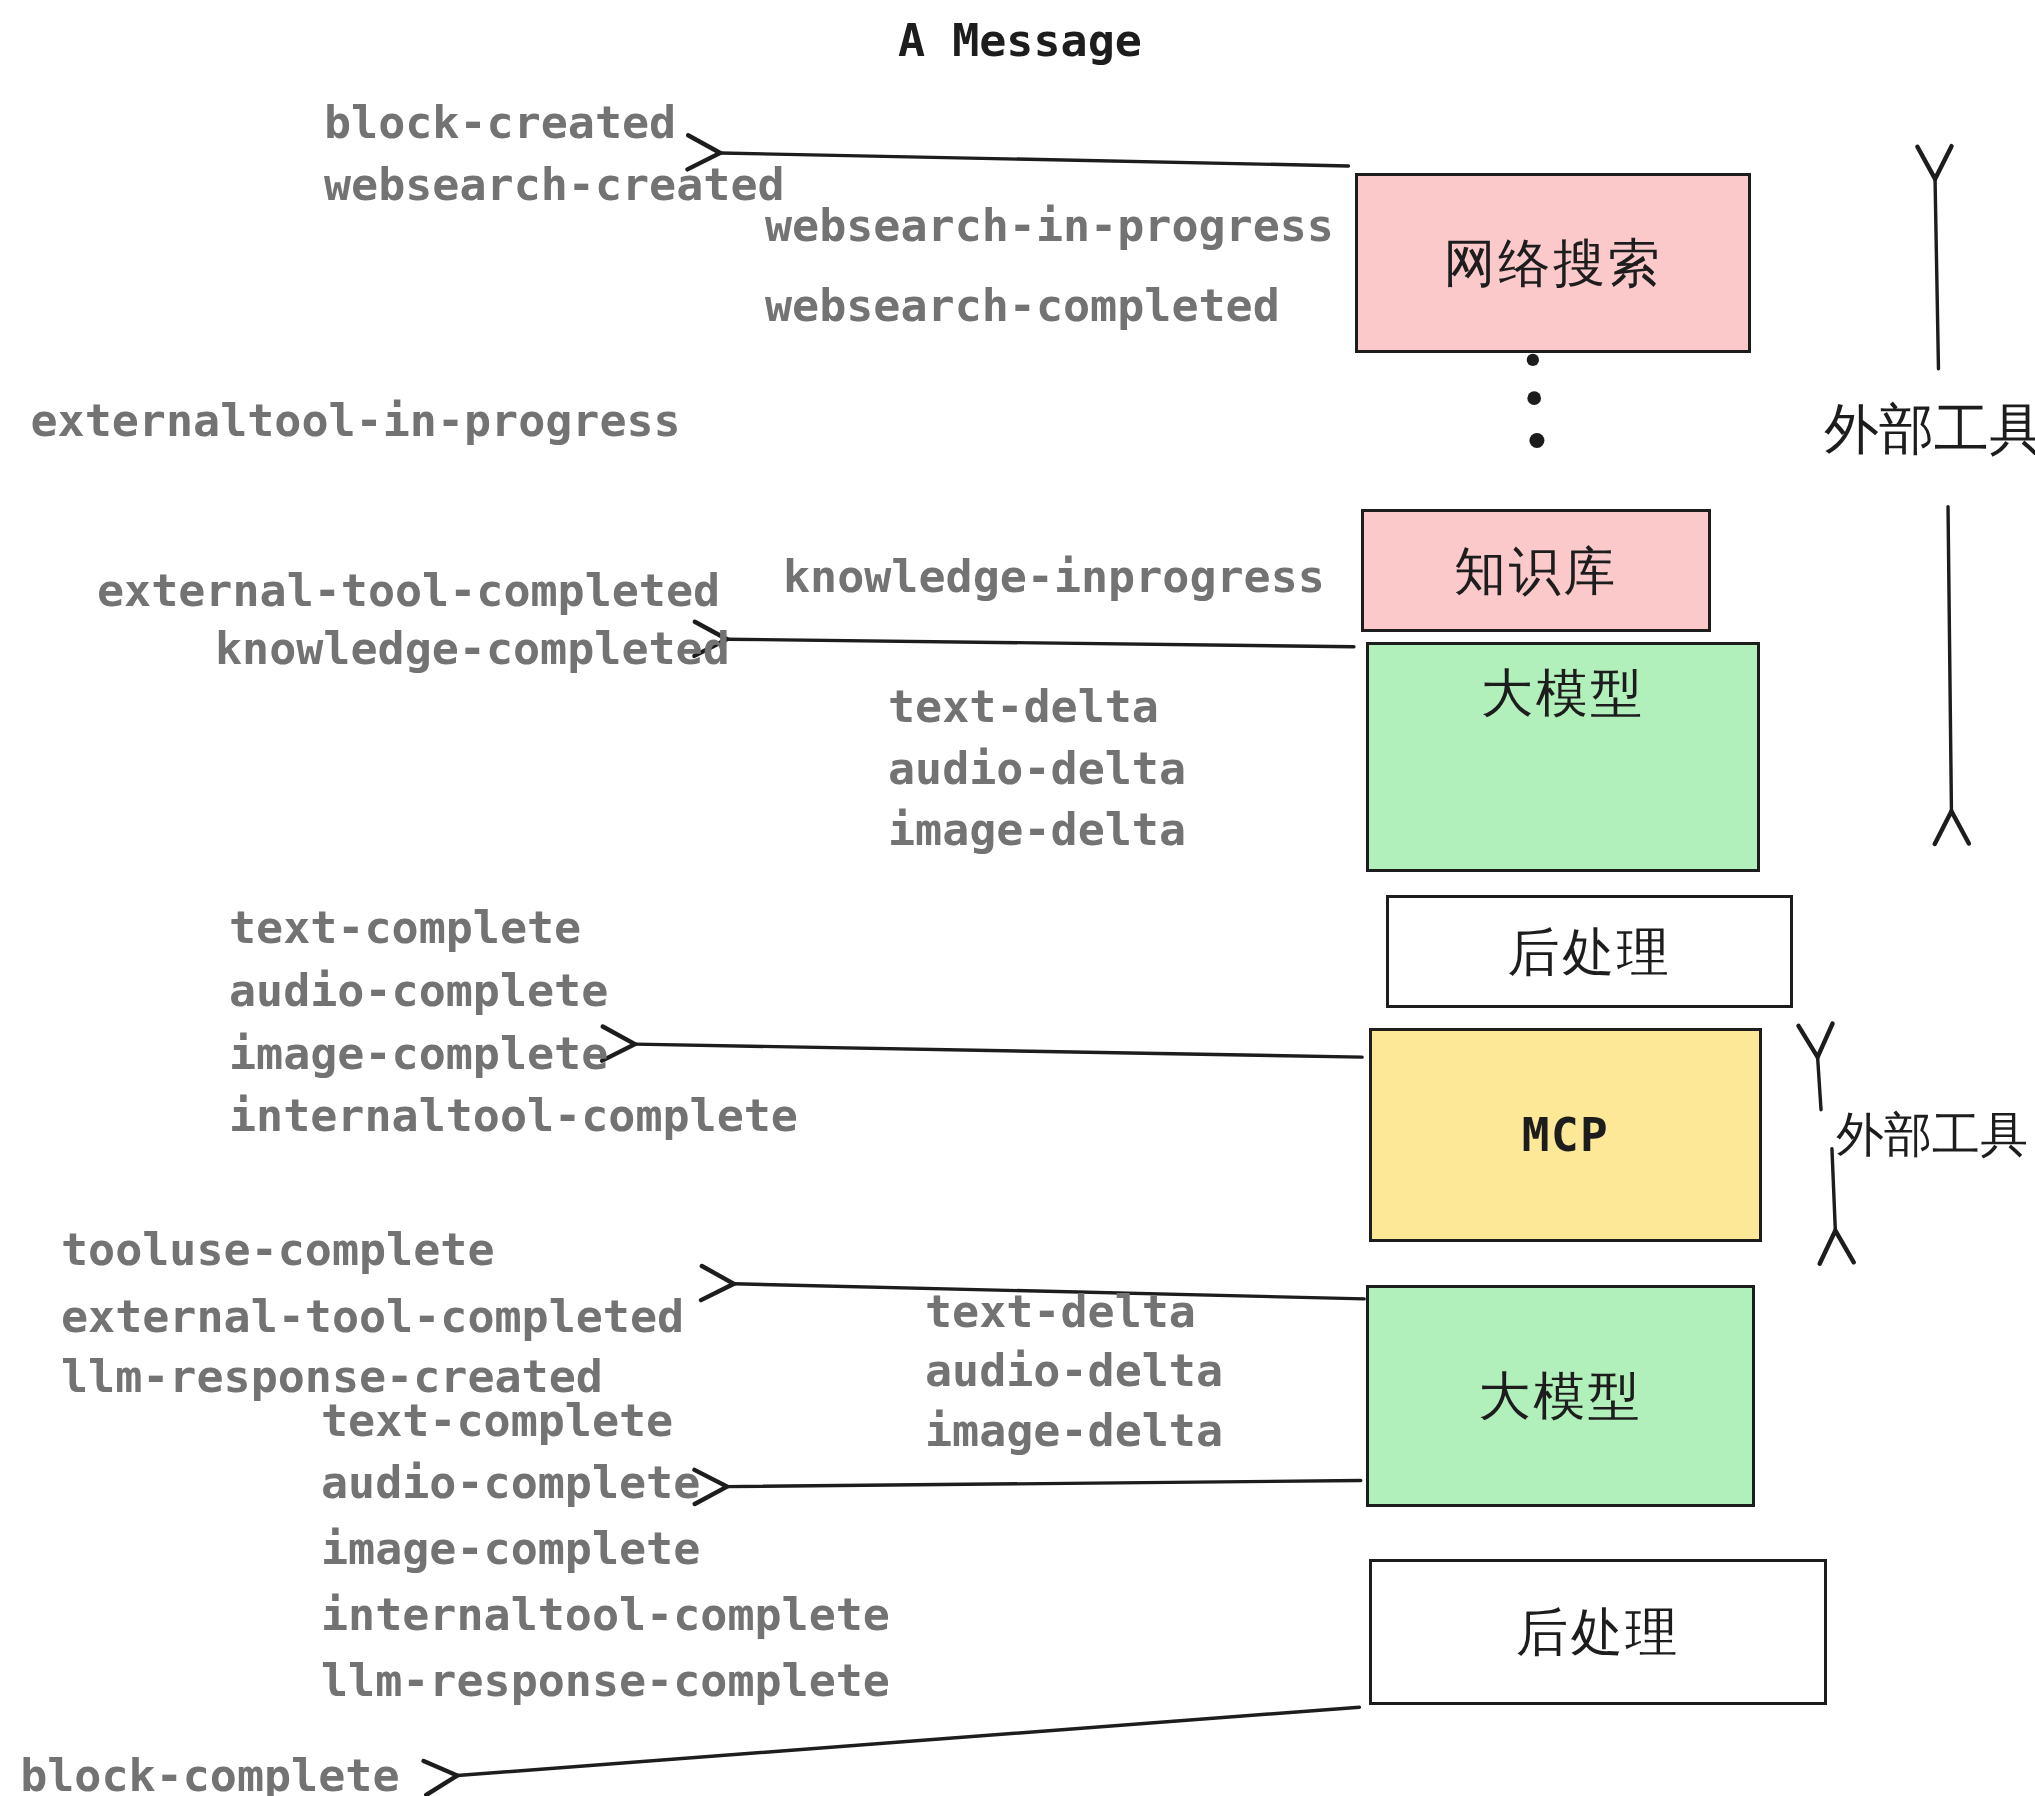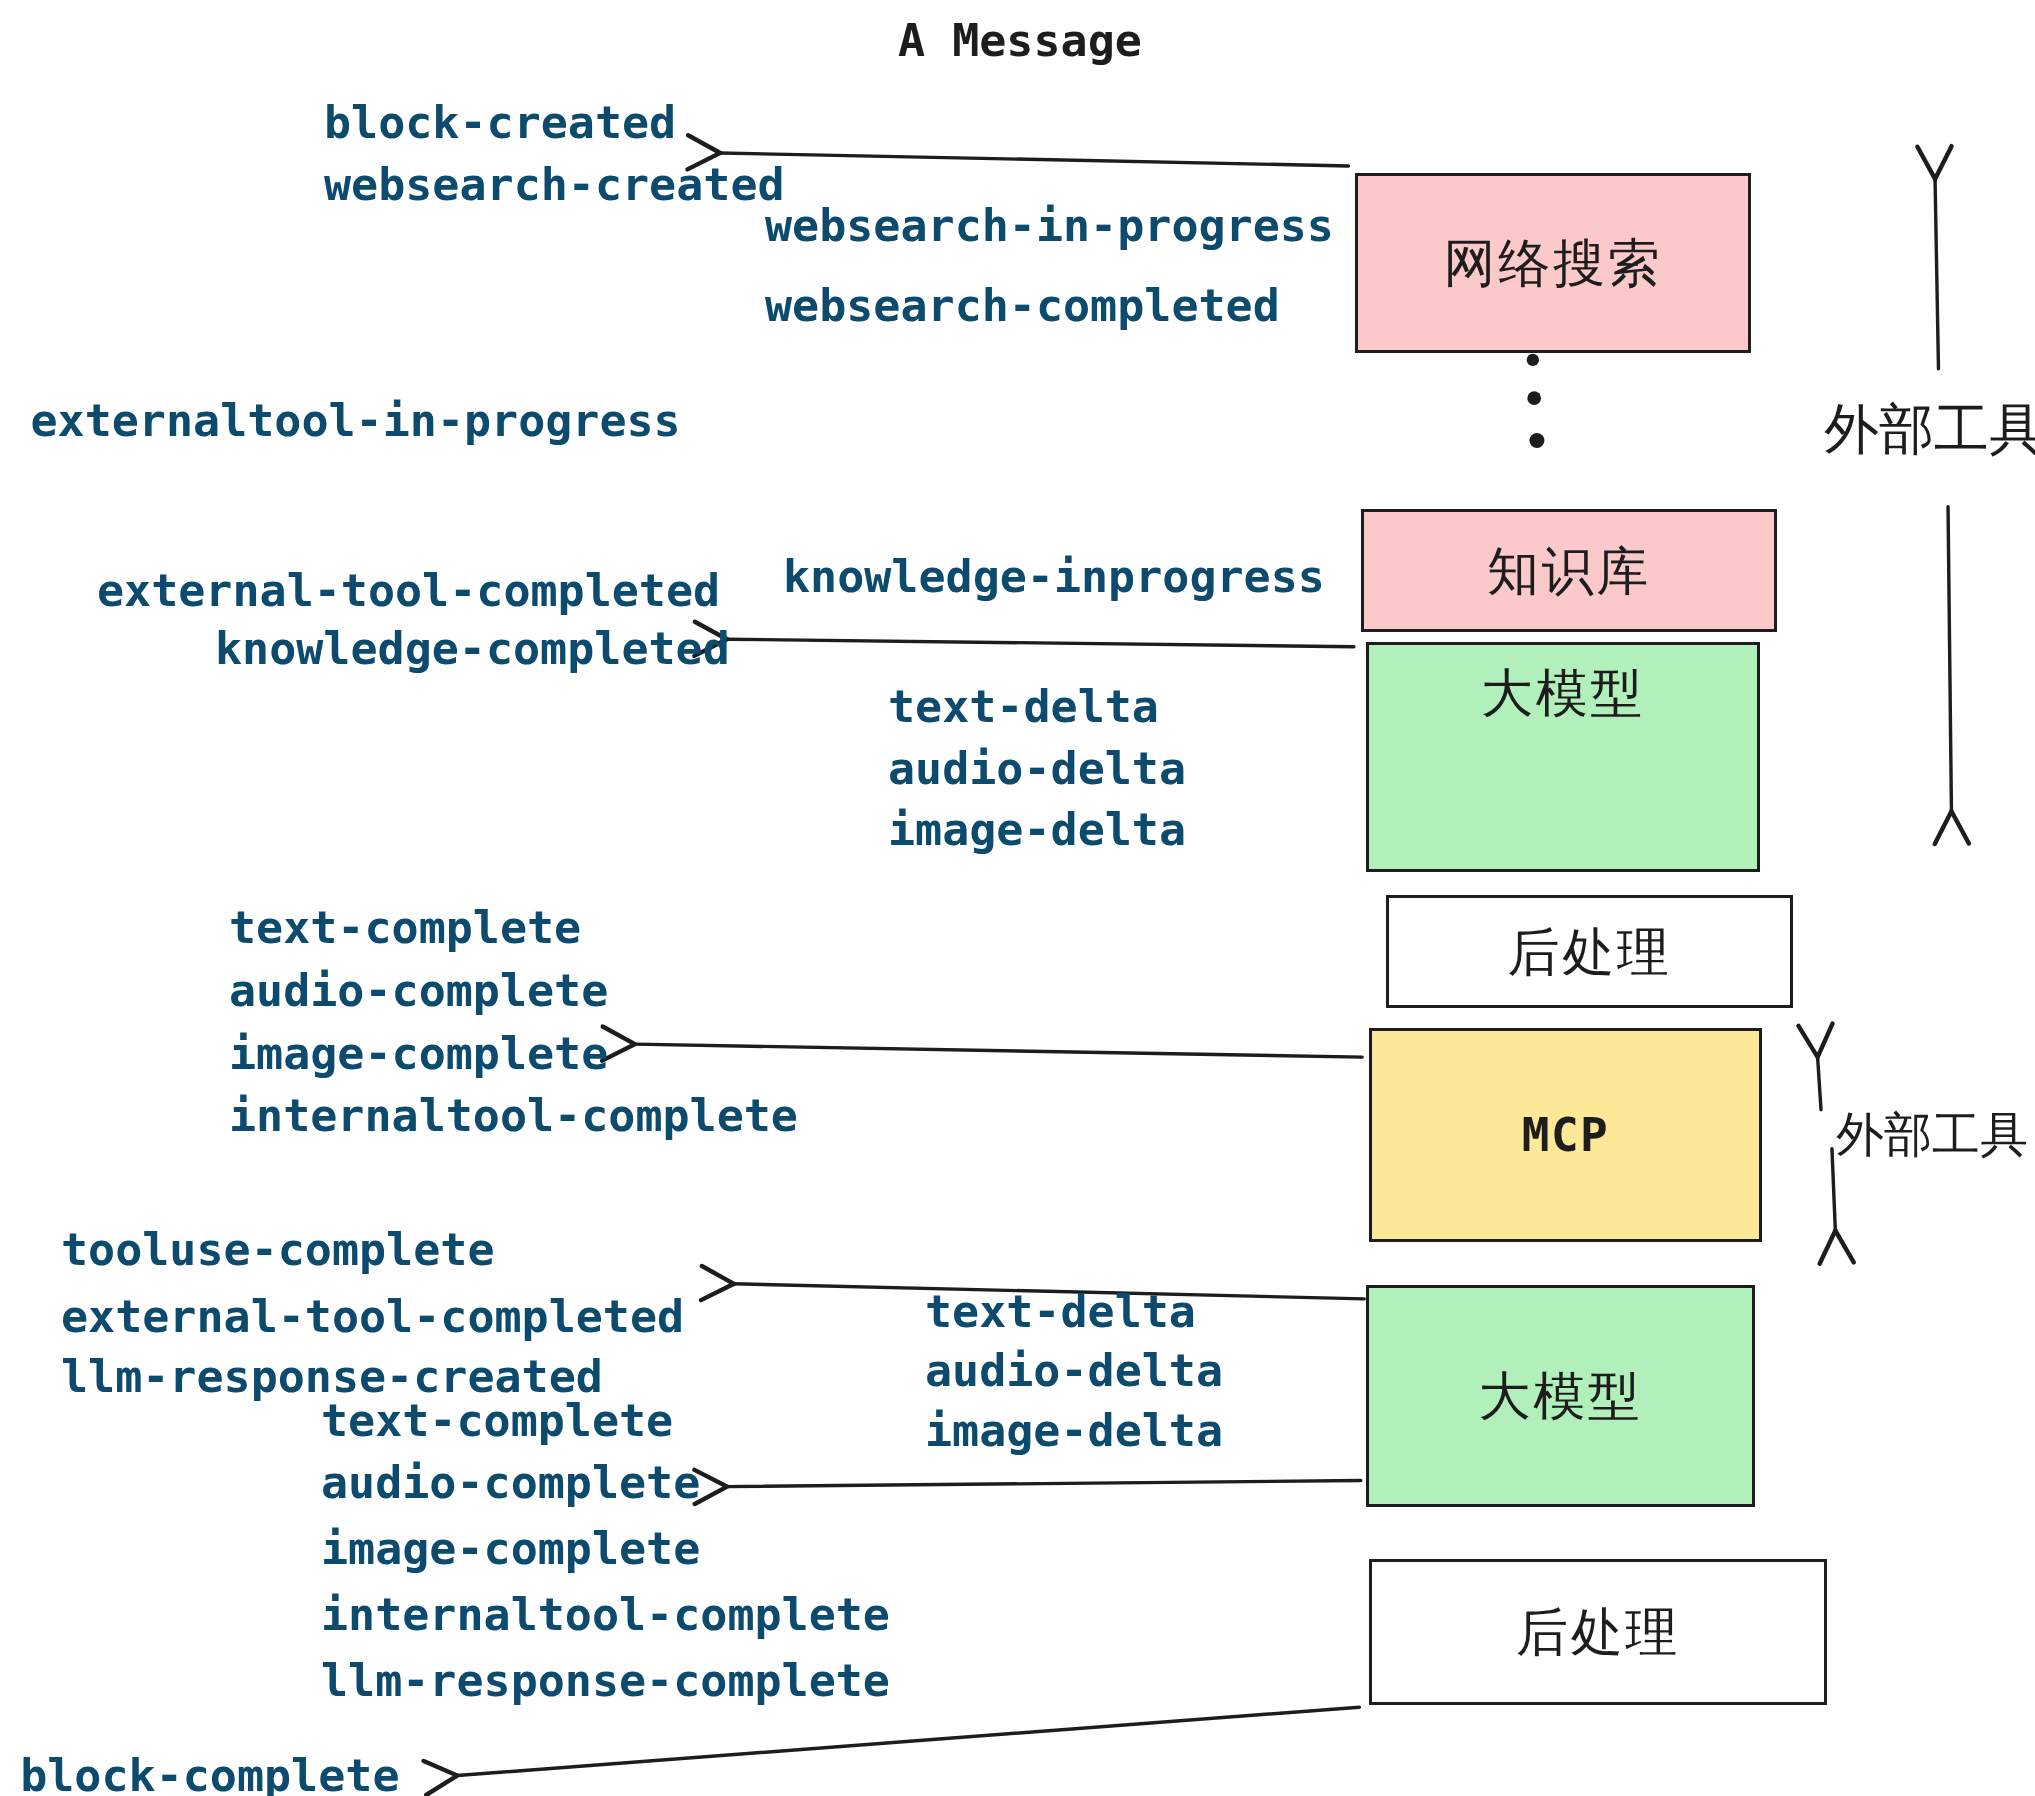--- a/index.html
+++ b/index.html
@@ -15,21 +15,21 @@
   }
   svg.overlay {
     position: absolute;
     left: 0; top: 0;
     width: 2035px; height: 1796px;
     pointer-events: none;
   }
   .ev {
     position: absolute;
     font: bold 45px/1 "DejaVu Sans Mono", monospace;
-    color: #0c4a6e;
+    color: #737373;
     white-space: nowrap;
   }
   .title {
     position: absolute;
     font: bold 45px/1 "DejaVu Sans Mono", monospace;
     color: #1d1d1d;
     white-space: nowrap;
   }
   .box {
     position: absolute;
@@ -88,21 +88,21 @@
     <circle cx="2232" cy="583" r="10" fill="#1d1d1d"></circle>
     <circle cx="2236" cy="645" r="11" fill="#1d1d1d"></circle>
   </svg>
 
   <div class="title" style="left:888px; top:18.4px;">A Message</div>
 
   <div class="box" style="left: 1345px; top: 173px; width: 396px; height: 180px; background: rgb(251, 201, 201);">
     <span class="blabel">网络搜索</span>
   </div>
 
-  <div class="box" style="left: 1351px; top: 509px; width: 416px; height: 123px; background: rgb(251, 201, 201);">
+  <div class="box" style="left: 1351px; top: 509px; width: 350px; height: 123px; background: rgb(251, 201, 201);">
     <span class="blabel">知识库</span>
   </div>
 
   <div class="box align-top" style="left: 1356px; top: 642px; width: 394px; height: 230px; background: rgb(178, 240, 187);">
     <span class="blabel">大模型</span>
   </div>
 
   <div class="box" style="left: 1376px; top: 895px; width: 407px; height: 113px; background: rgb(255, 255, 255);">
     <span class="blabel">后处理</span>
   </div>

